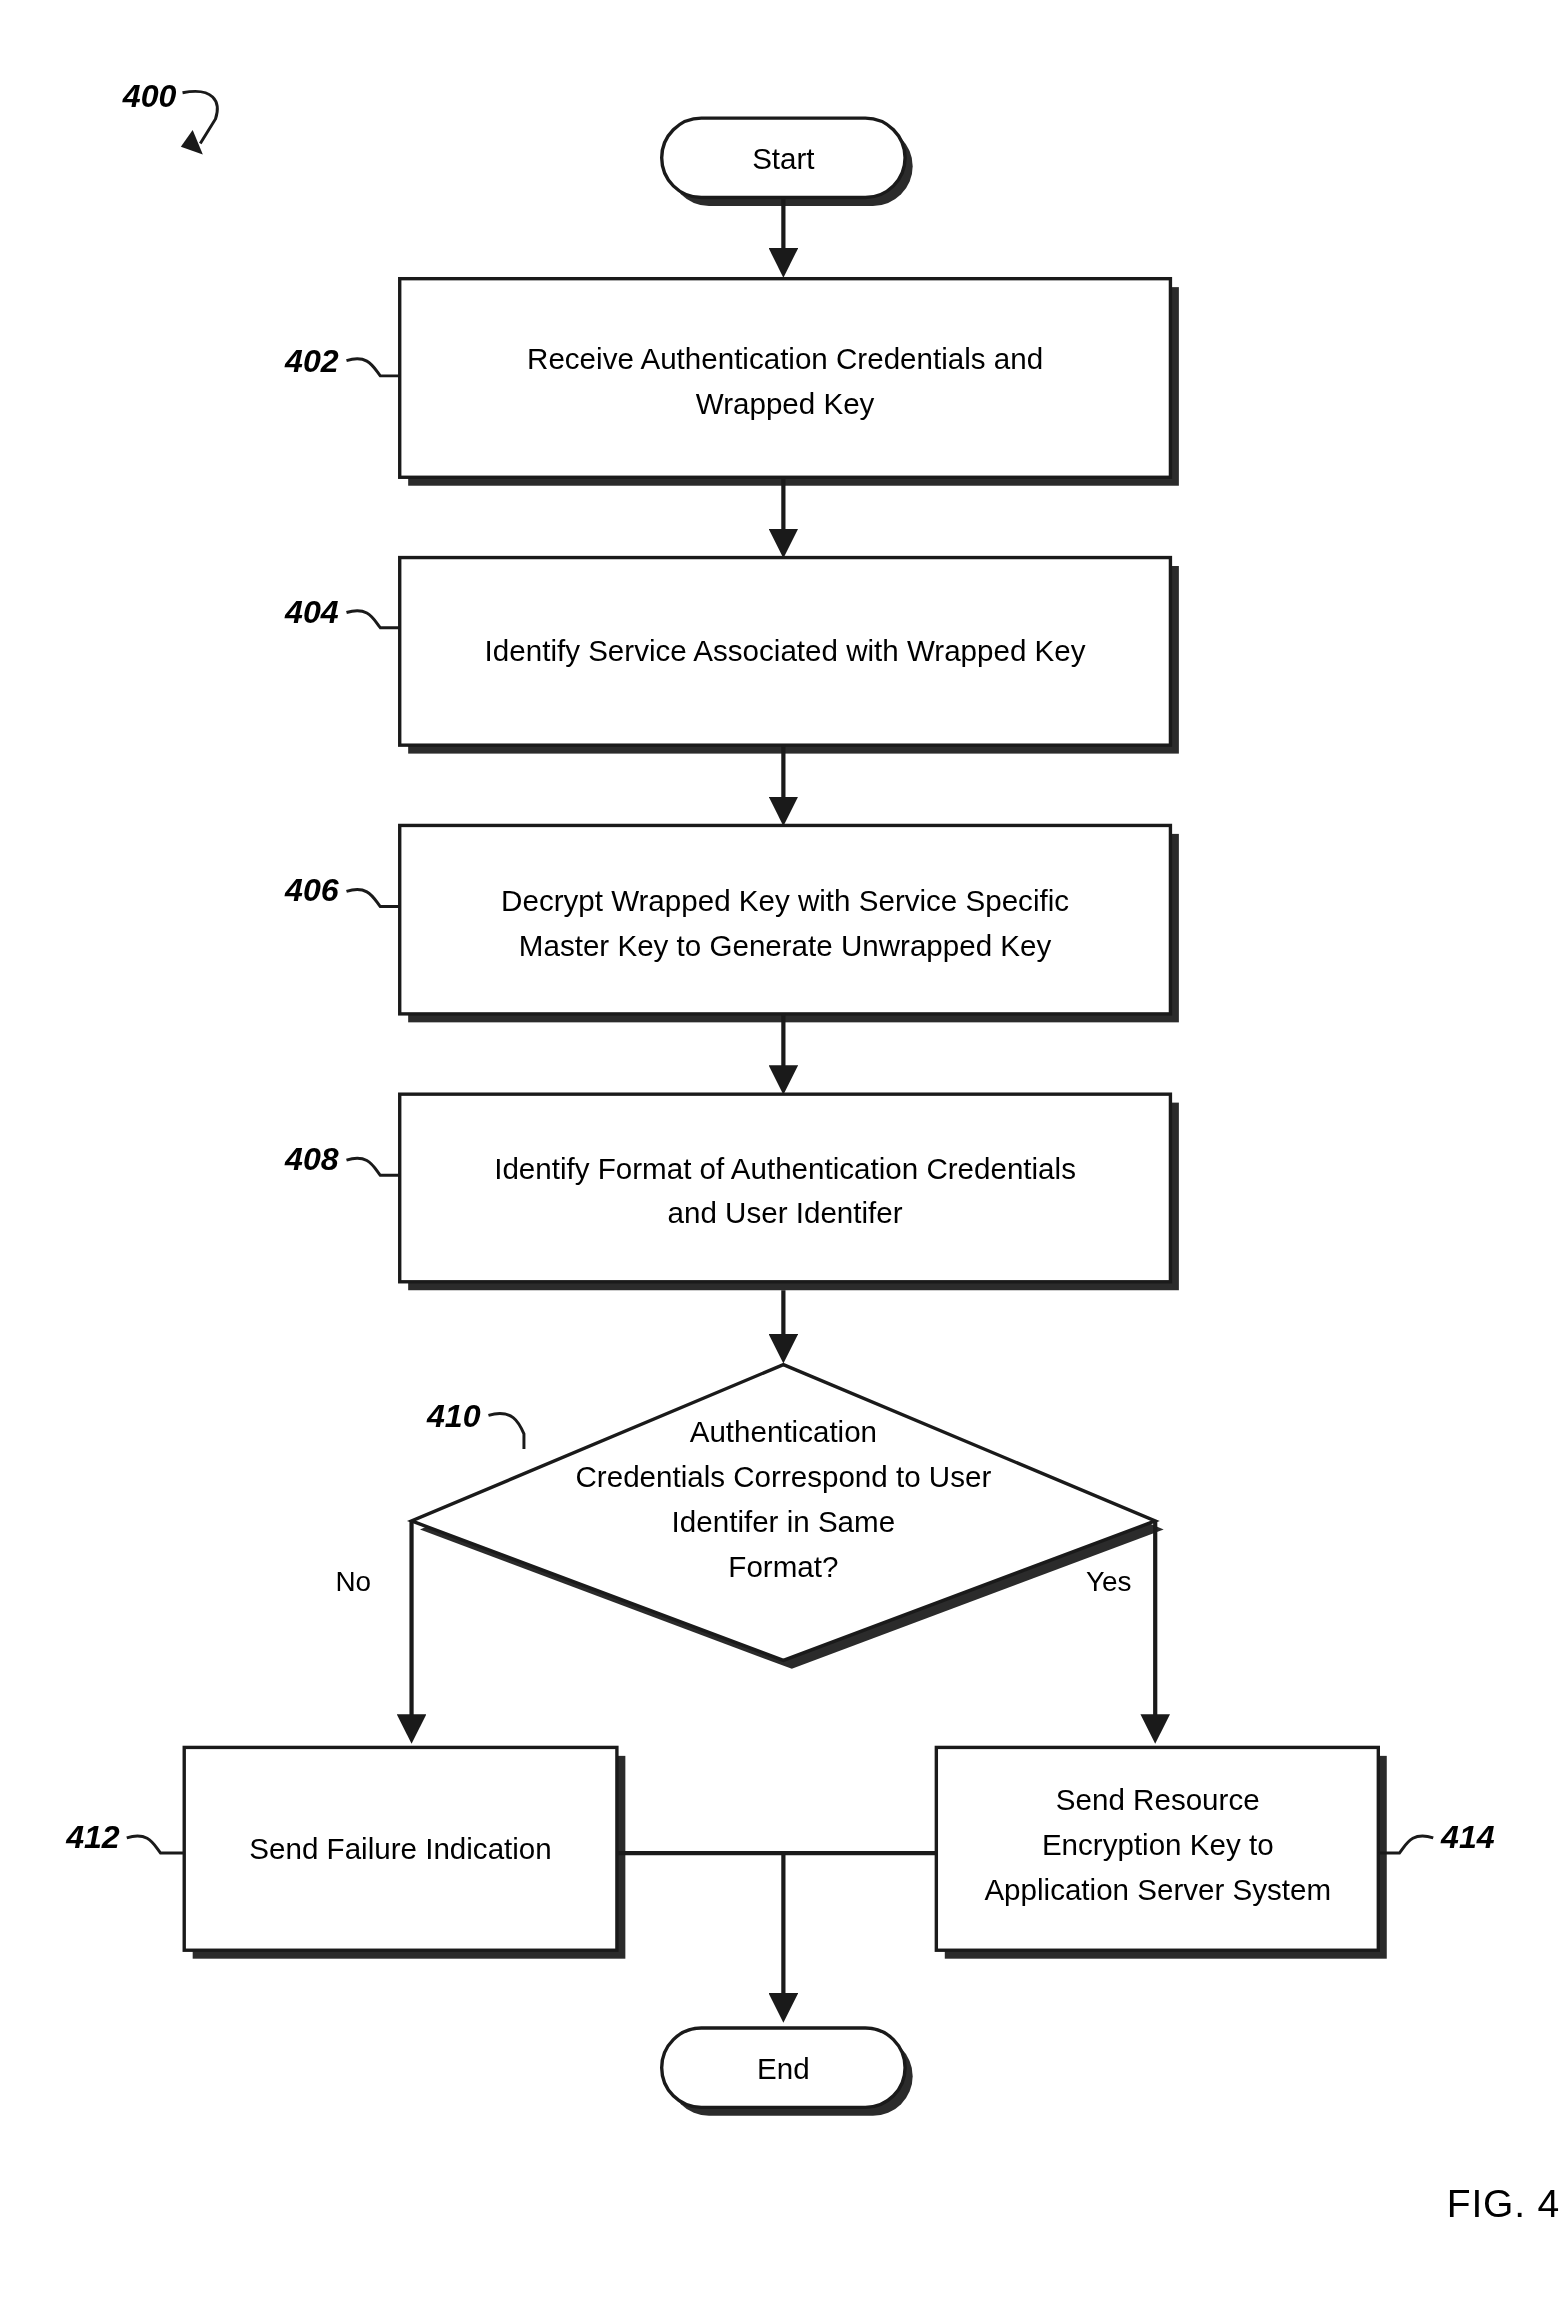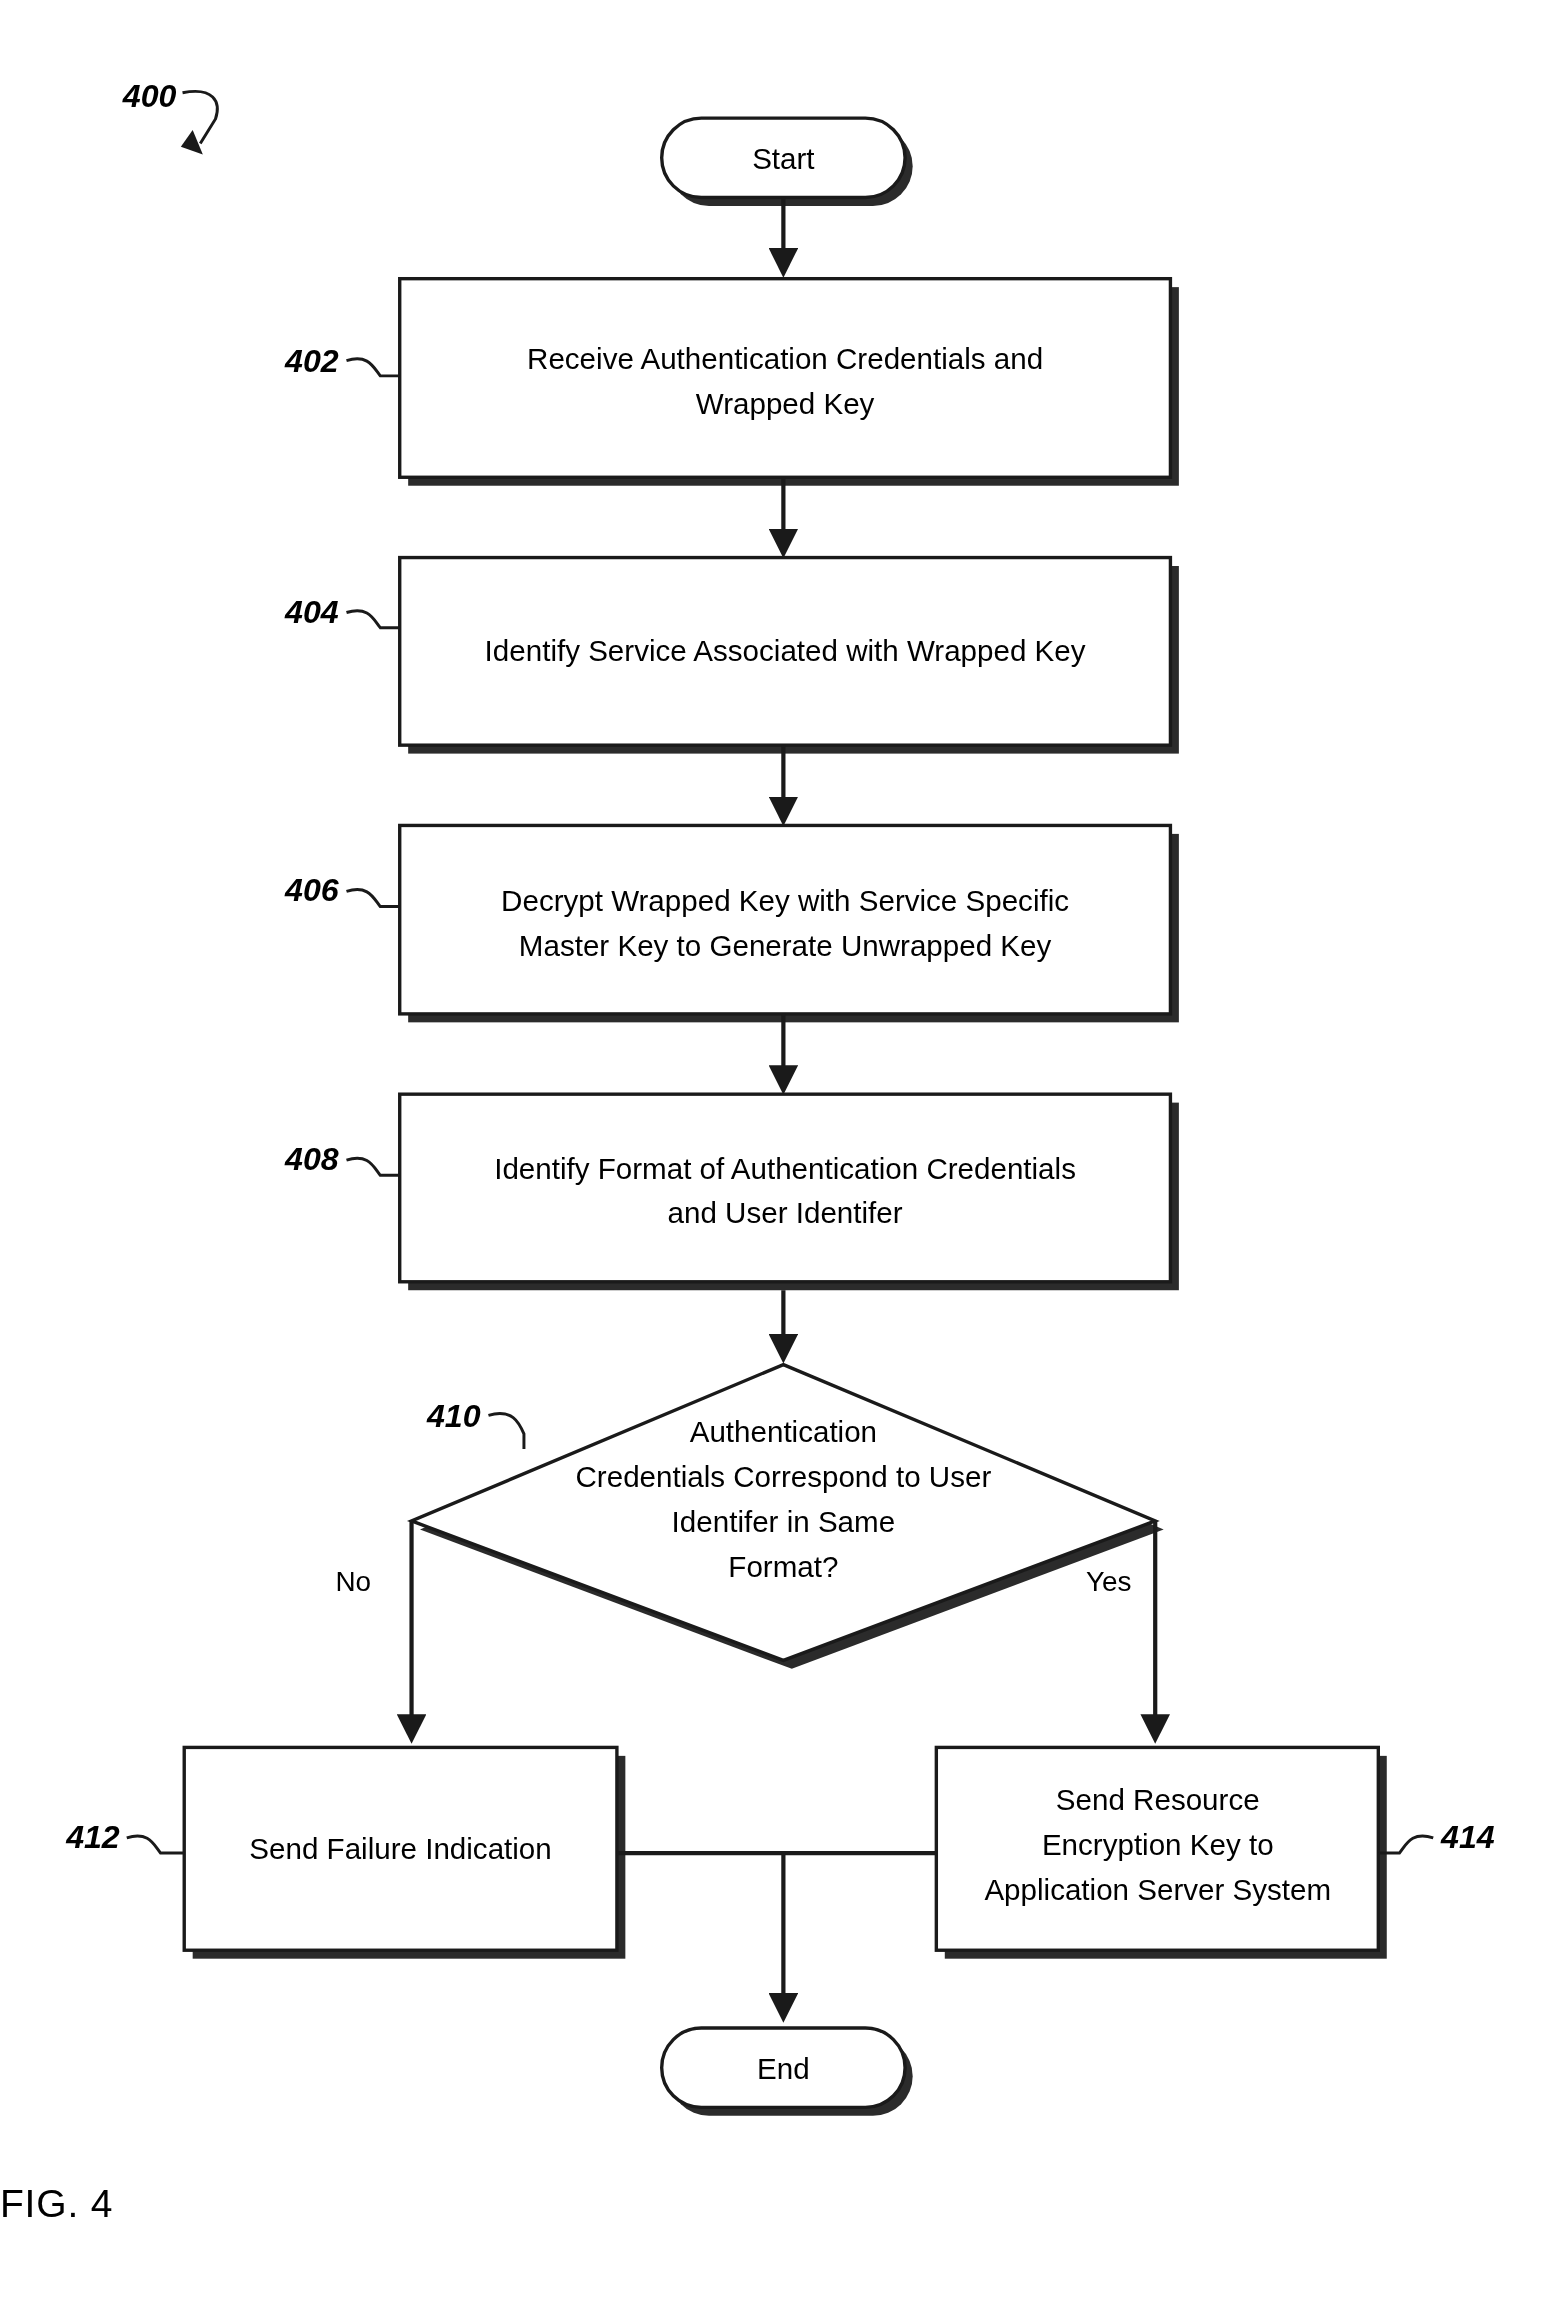--- a/index.html
+++ b/index.html
@@ -20,21 +20,21 @@
     left: 0;
     top: 12px;
     width: 1324px;
     height: 2319px;
   }
   .fig-label {
     position: absolute;
     left: 0;
     right: 0;
     bottom: 93px;
-    text-align: left;
+    text-align: right;
     font-size: 39px;
     letter-spacing: 0.8px;
   }
   svg text {
     font-family: "Liberation Sans", sans-serif;
     fill: #000000;
   }
   .node-text {
     font-size: 35px;
     text-anchor: middle;

